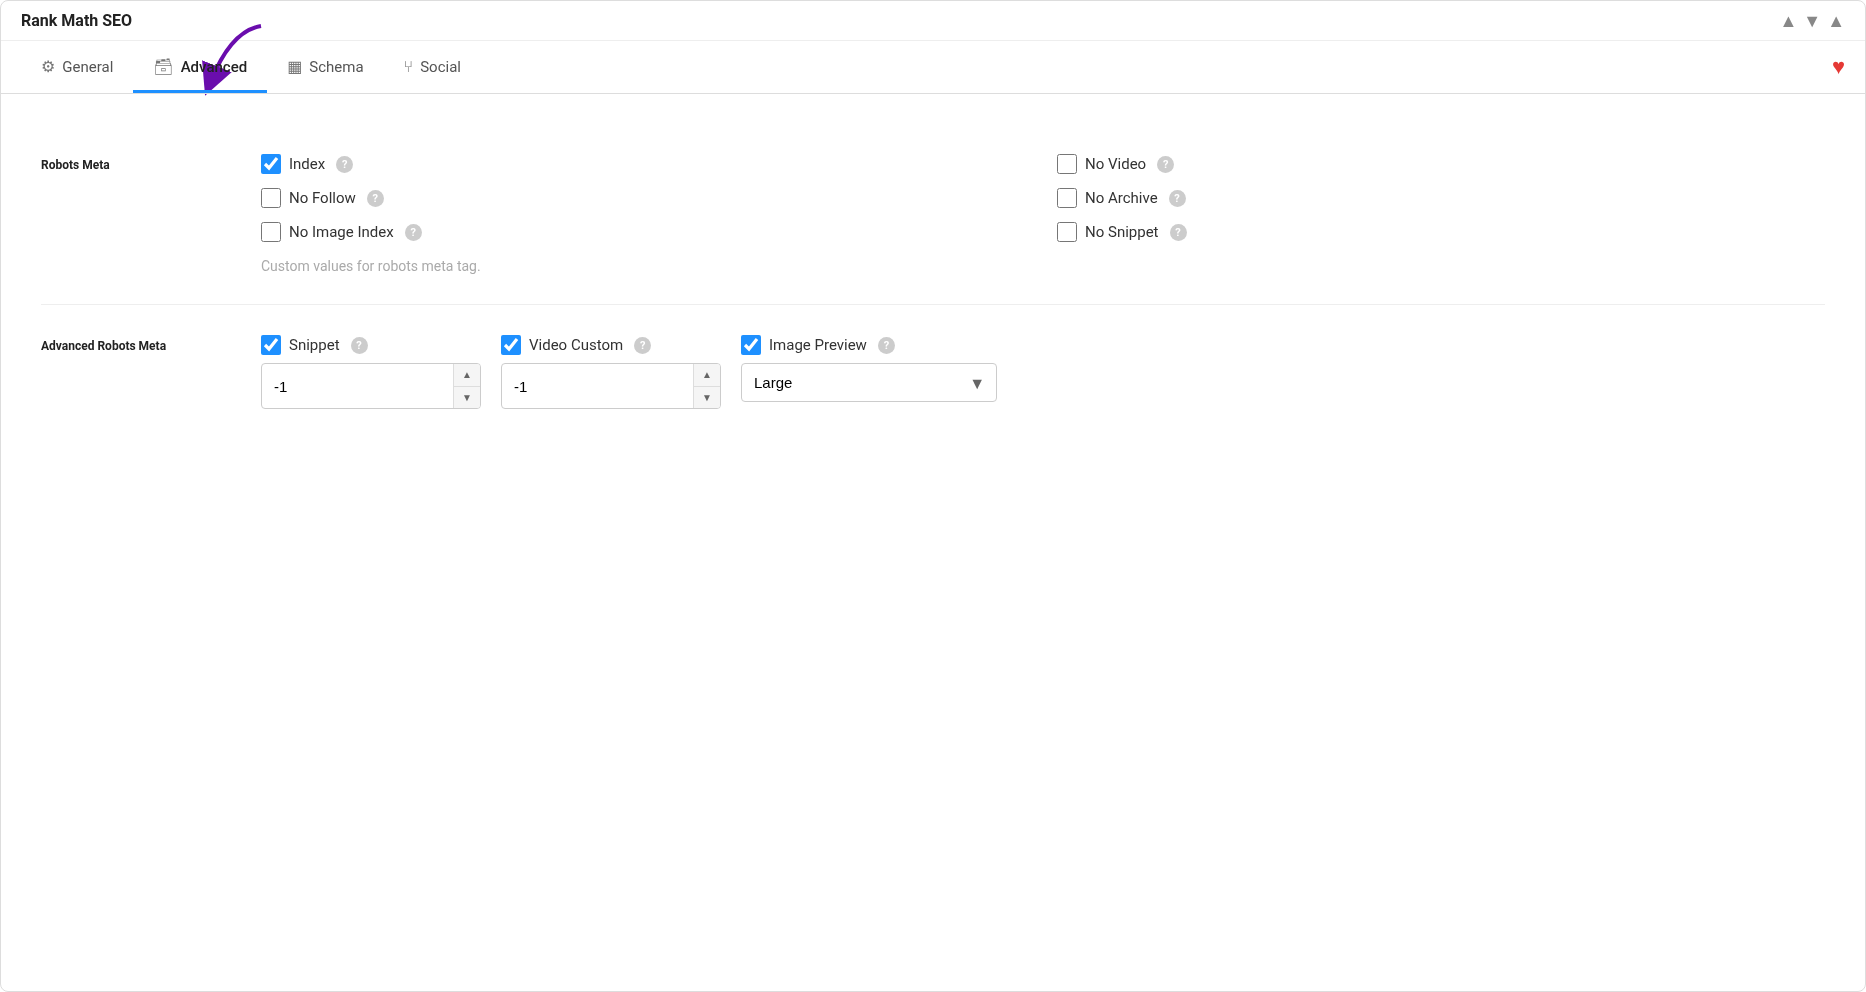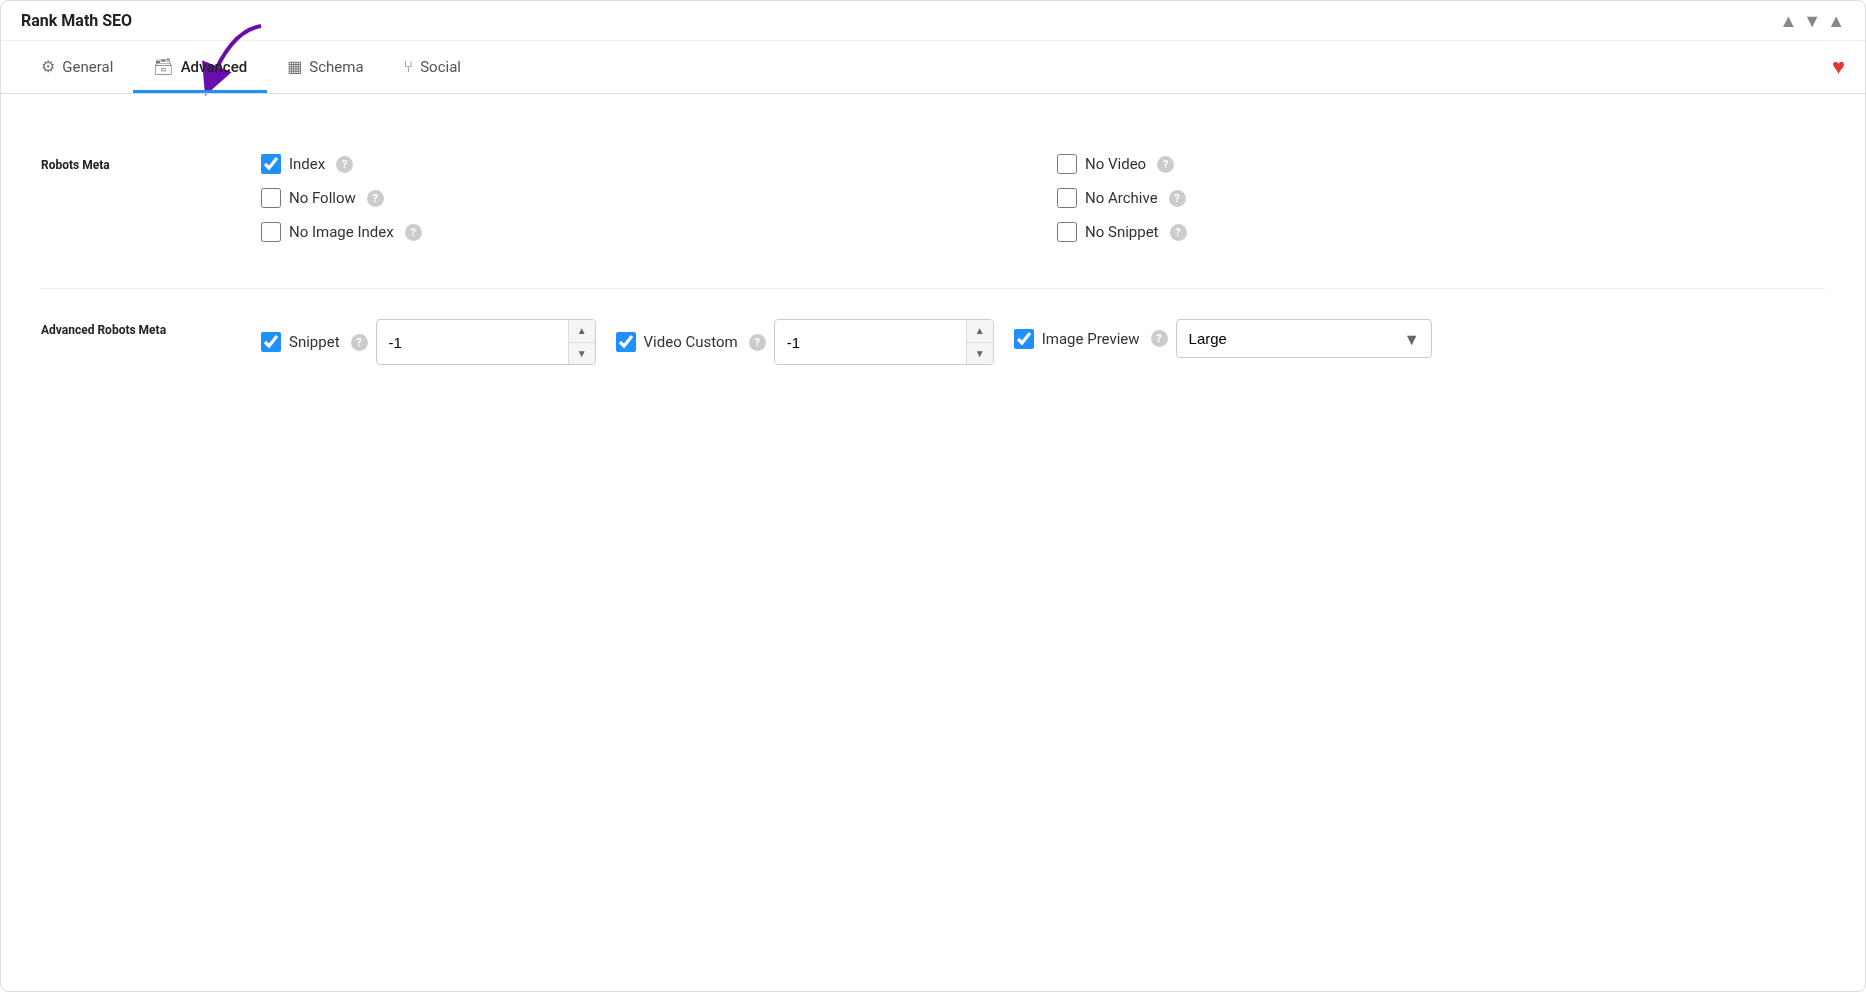--- a/index.html
+++ b/index.html
@@ -134,21 +134,21 @@
       margin-top: 8px;
     }
     
     .adv-robots-row {
       display: flex;
       gap: 20px;
       align-items: flex-start;
     }
     .adv-field {
       display: flex;
-      flex-direction: row;
+      flex-direction: column;
       gap: 8px;
     }
     .adv-field-header {
       display: flex;
       align-items: center;
       gap: 8px;
       font-size: 15px;
     }
     .adv-field-header input[type="checkbox"] {
       width: 20px;
@@ -326,20 +326,21 @@
             <span class="help-icon">?</span>
           </div>
 
           <div class="checkbox-row">
             <input type="checkbox" id="cb-no-snippet" style="">
             <label for="cb-no-snippet">No Snippet</label>
             <span class="help-icon">?</span>
           </div>
 
         </div>
+        <div class="helper-text">Custom values for robots meta tag.</div>
       </div>
     </div>
 
     <div class="section">
       <div class="section-label">Advanced Robots Meta</div>
       <div class="section-content">
         <div class="adv-robots-row">
 
           <div class="adv-field">
             <div class="adv-field-header">

